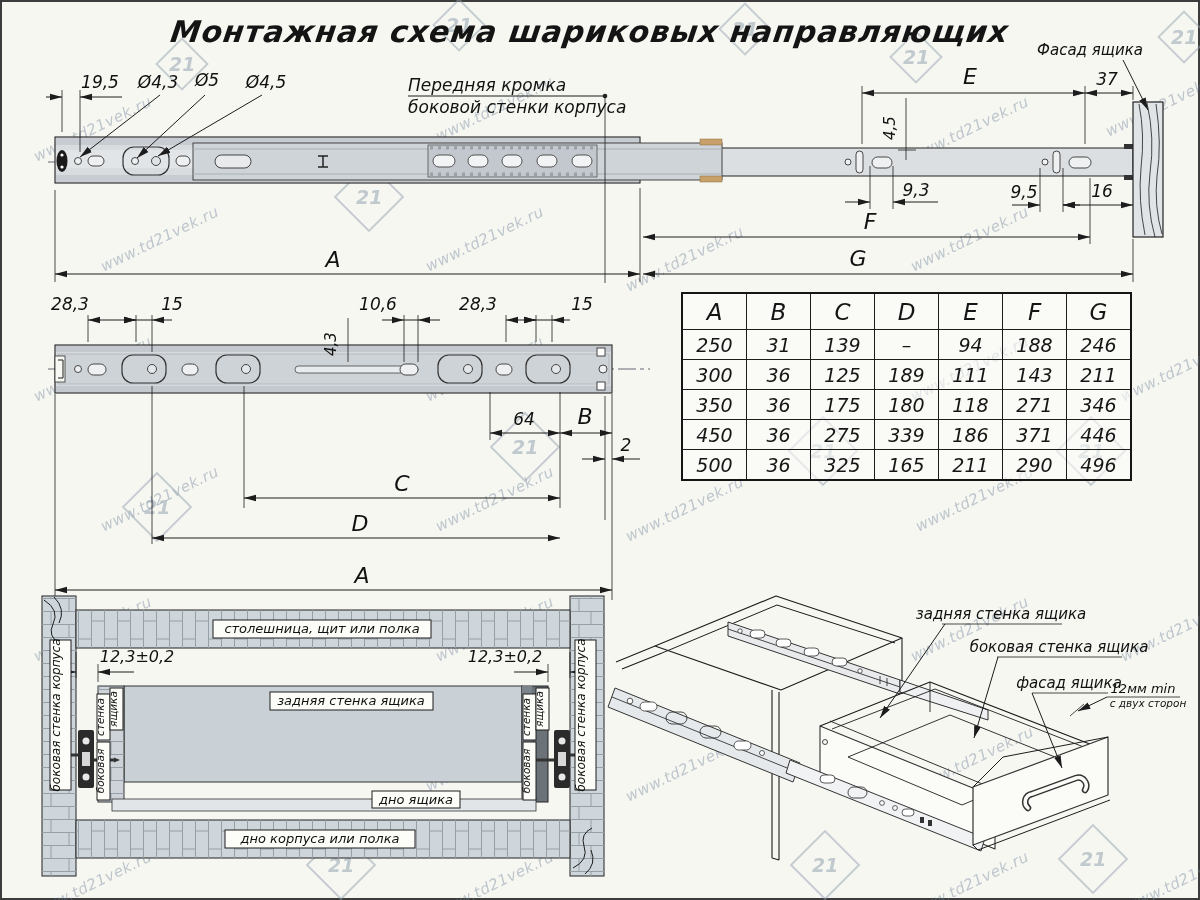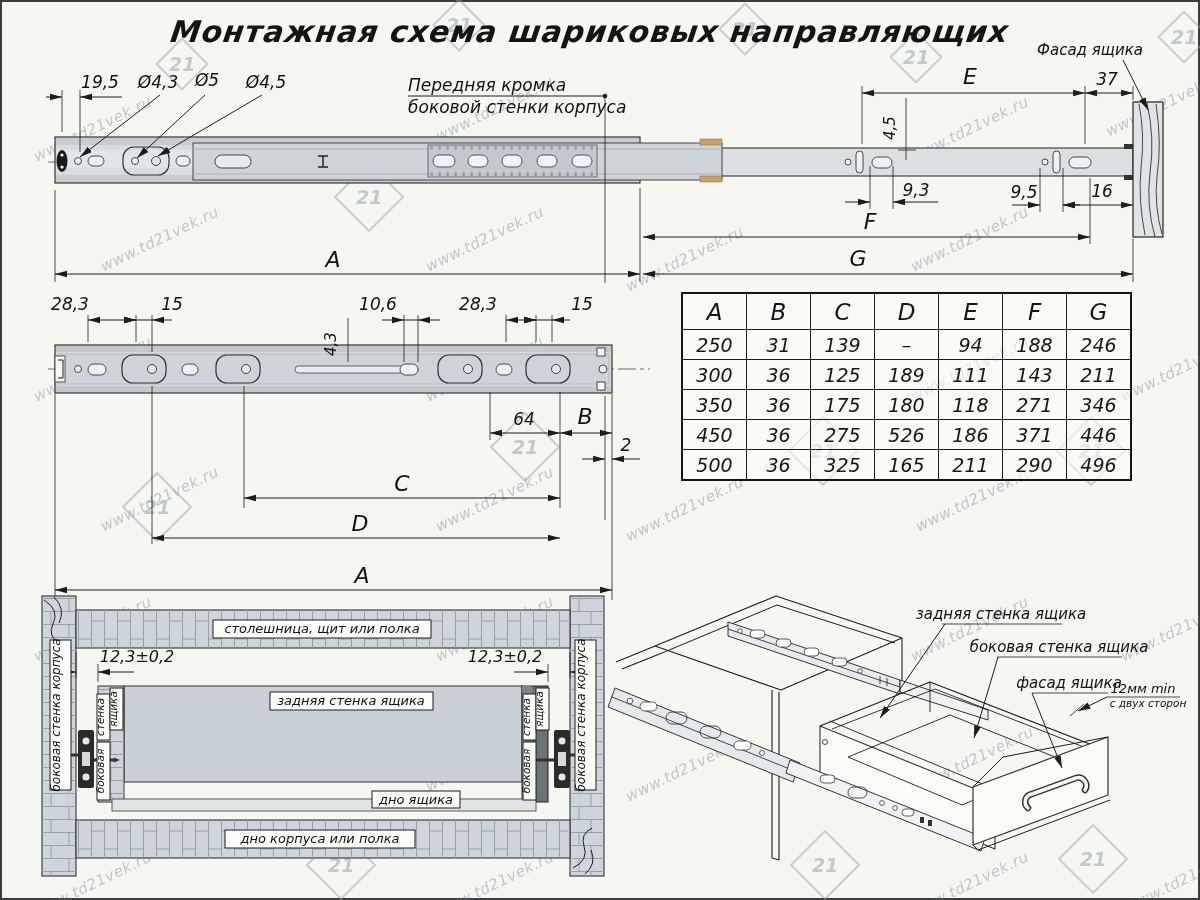--- a/index.html
+++ b/index.html
@@ -478,21 +478,21 @@
       <td>175</td>
       <td>180</td>
       <td>118</td>
       <td>271</td>
       <td>346</td>
     </tr>
     <tr>
       <td>450</td>
       <td>36</td>
       <td>275</td>
-      <td>526</td>
+      <td>339</td>
       <td>186</td>
       <td>371</td>
       <td>446</td>
     </tr>
     <tr>
       <td>500</td>
       <td>36</td>
       <td>325</td>
       <td>165</td>
       <td>211</td>

